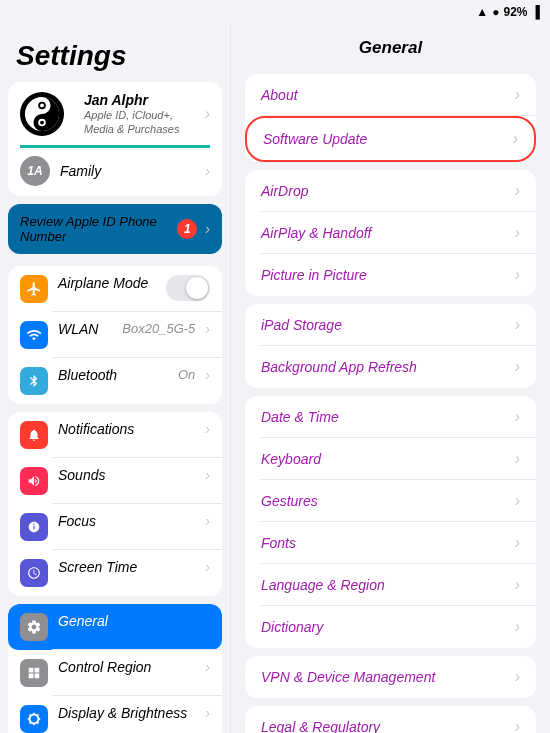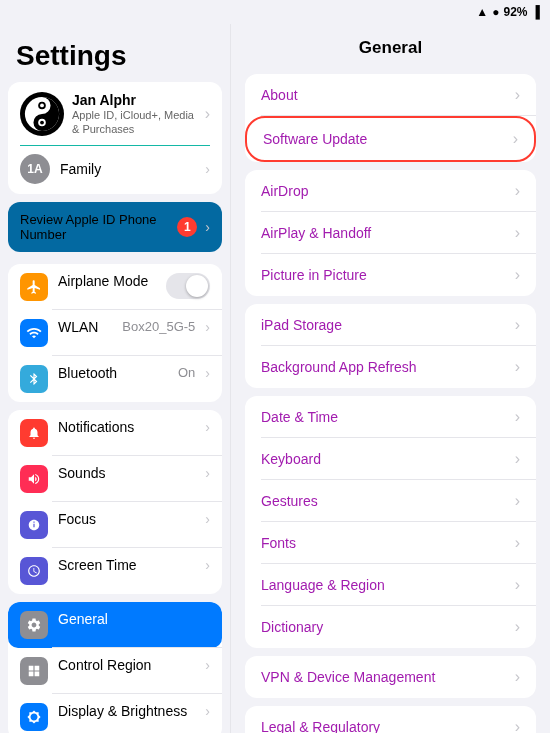--- a/index.html
+++ b/index.html
@@ -30,20 +30,21 @@
       display: flex;
       align-items: center;
       gap: 4px;
     }
 
     
     .main-layout {
       display: flex;
       flex: 1;
       overflow: hidden;
+      font-style: italic;
     }
 
     
     .sidebar {
       width: 230px;
       background: #f2f2f7;
       overflow-y: auto;
       flex-shrink: 0;
       padding-bottom: 10px;
     }
@@ -58,21 +59,21 @@
     
     .profile-section {
       background: #fff;
       border-radius: 12px;
       margin: 0 8px 8px 8px;
       padding: 10px 12px;
     }
     .profile-row {
       display: flex;
       align-items: center;
-      gap: 8px;
+      gap: 20px;
     }
     .profile-avatar {
       width: 44px;
       height: 44px;
       border-radius: 50%;
       background: #000;
       display: flex;
       align-items: center;
       justify-content: center;
       flex-shrink: 0;
@@ -101,21 +102,21 @@
       font-size: 16px;
     }
 
     
     .family-row {
       display: flex;
       align-items: center;
       gap: 10px;
       margin-top: 8px;
       padding-top: 8px;
-      border-top: 1px solid #14b8a6;
+      border-top: 3px solid #14b8a6;
     }
     .family-avatar {
       width: 30px;
       height: 30px;
       border-radius: 50%;
       background: #8e8e93;
       display: flex;
       align-items: center;
       justify-content: center;
       color: #fff;

